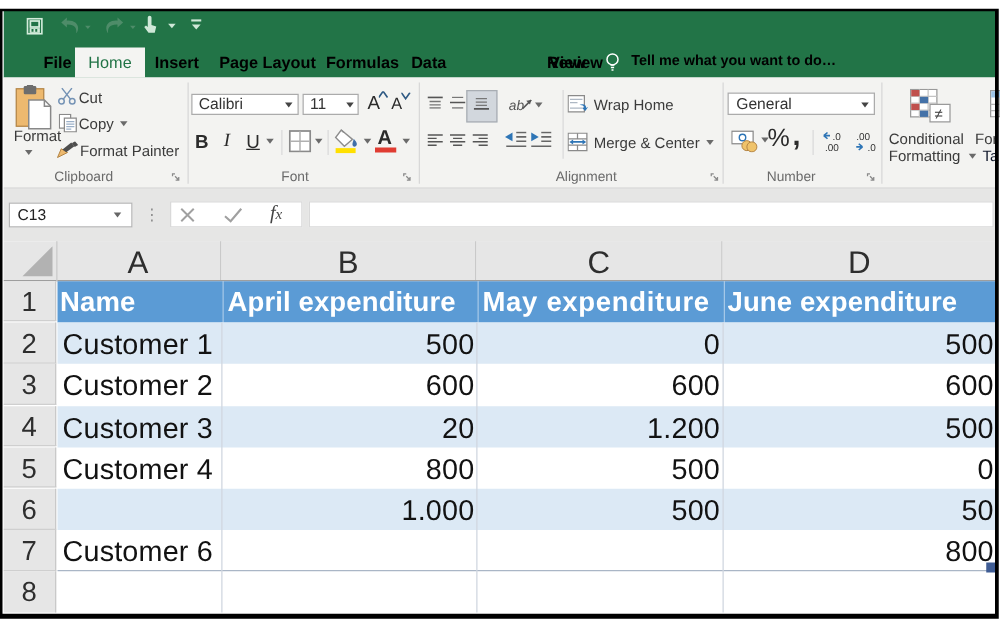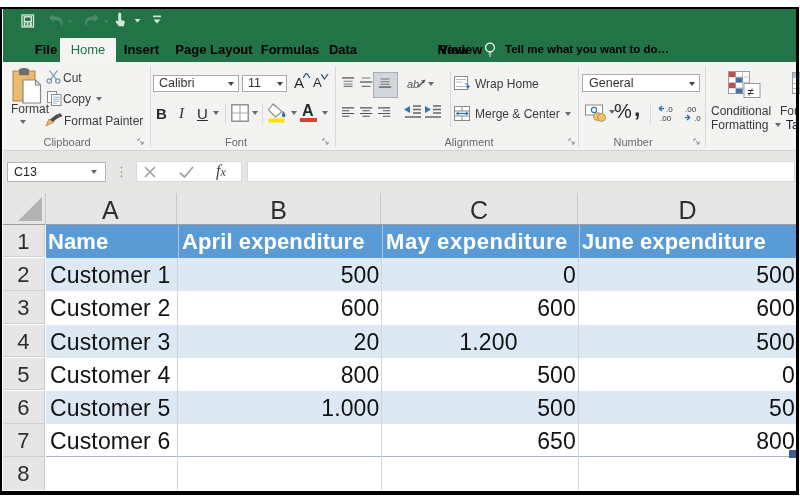--- a/index.html
+++ b/index.html
@@ -354,30 +354,28 @@
     <div class="cell" style="left:47px;top:65.2px;height:27px;line-height:34px;">Customer 1</div>
     <div class="cell" style="left:174px;width:204px;top:65.2px;height:33.2px;line-height:34px;text-align:right;padding-right:1.5px;">500</div>
     <div class="cell" style="left:378px;width:197px;top:65.2px;height:33.2px;line-height:34px;text-align:right;padding-right:2px;">0</div>
     <div class="cell" style="left:575px;width:219px;top:65.2px;height:33.2px;line-height:34px;text-align:right;padding-right:2px;">500</div>
     <div class="cell" style="left:47px;top:98.4px;height:33.2px;line-height:34px;">Customer 2</div>
     <div class="cell" style="left:174px;width:204px;top:98.4px;height:33.2px;line-height:34px;text-align:right;padding-right:1.5px;">600</div>
     <div class="cell" style="left:378px;width:197px;top:98.4px;height:33.2px;line-height:34px;text-align:right;padding-right:2px;">600</div>
     <div class="cell" style="left:575px;width:219px;top:98.4px;height:33.2px;line-height:34px;text-align:right;padding-right:2px;">600</div>
     <div class="cell" style="left:47px;top:131.6px;height:33.2px;line-height:34px;">Customer 3</div>
     <div class="cell" style="left:174px;width:204px;top:131.6px;height:33.2px;line-height:34px;text-align:right;padding-right:1.5px;">20</div>
-    <div class="cell" style="left:388px;width:197px;top:131.6px;height:33.2px;line-height:34px;text-align:center;padding-right:2px;">1.200</div>
+    <div class="cell" style="left:378px;width:197px;top:131.6px;height:33.2px;line-height:34px;text-align:right;padding-right:2px;">1.200</div>
     <div class="cell" style="left:575px;width:219px;top:131.6px;height:33.2px;line-height:34px;text-align:right;padding-right:2px;">500</div>
     <div class="cell" style="left:47px;top:164.8px;height:33.2px;line-height:34px;">Customer 4</div>
     <div class="cell" style="left:174px;width:204px;top:164.8px;height:33.2px;line-height:34px;text-align:right;padding-right:1.5px;">800</div>
     <div class="cell" style="left:378px;width:197px;top:164.8px;height:33.2px;line-height:34px;text-align:right;padding-right:2px;">500</div>
     <div class="cell" style="left:575px;width:219px;top:164.8px;height:33.2px;line-height:34px;text-align:right;padding-right:2px;">0</div>
-    <div class="cell" style="left:47px;top:198px;height:33.2px;line-height:34px;">Customer 5</div>
     <div class="cell" style="left:174px;width:204px;top:198px;height:33.2px;line-height:34px;text-align:right;padding-right:1.5px;">1.000</div>
     <div class="cell" style="left:378px;width:197px;top:198px;height:33.2px;line-height:34px;text-align:right;padding-right:2px;">500</div>
     <div class="cell" style="left:575px;width:219px;top:198px;height:33.2px;line-height:34px;text-align:right;padding-right:2px;">50</div>
     <div class="cell" style="left:47px;top:231.2px;height:33.2px;line-height:34px;">Customer 6</div>
-    <div class="cell" style="left:378px;width:197px;top:231.2px;height:33.2px;line-height:34px;text-align:right;padding-right:2px;">650</div>
     <div class="cell" style="left:575px;width:219px;top:231.2px;height:33.2px;line-height:34px;text-align:right;padding-right:2px;">800</div>
 
     <div class="abs" style="left:786px;top:257px;width:8px;height:8px;background:#3f5c94;"></div>
   </div>
   <div class="abs" id="frame"></div>
 </div>
 
 </body></html>

